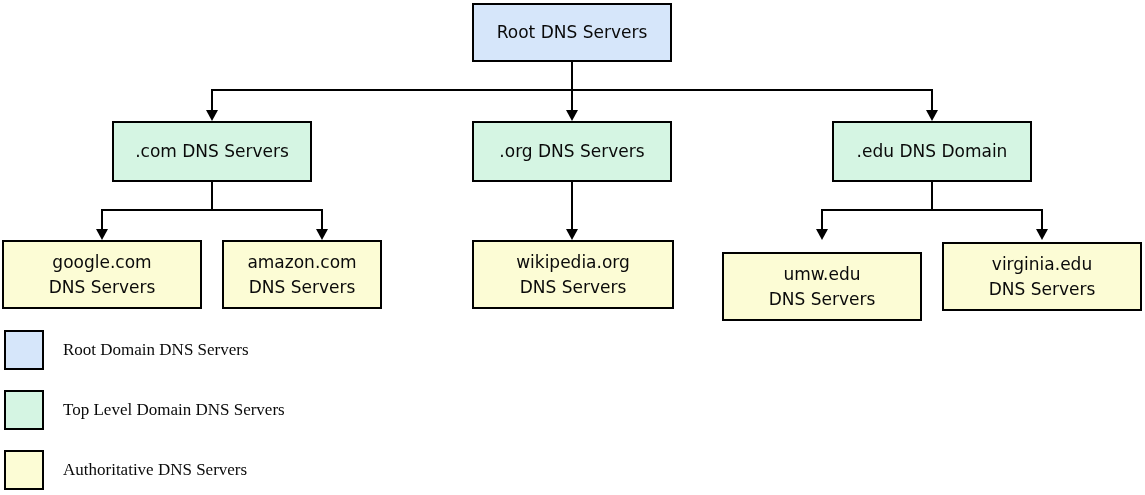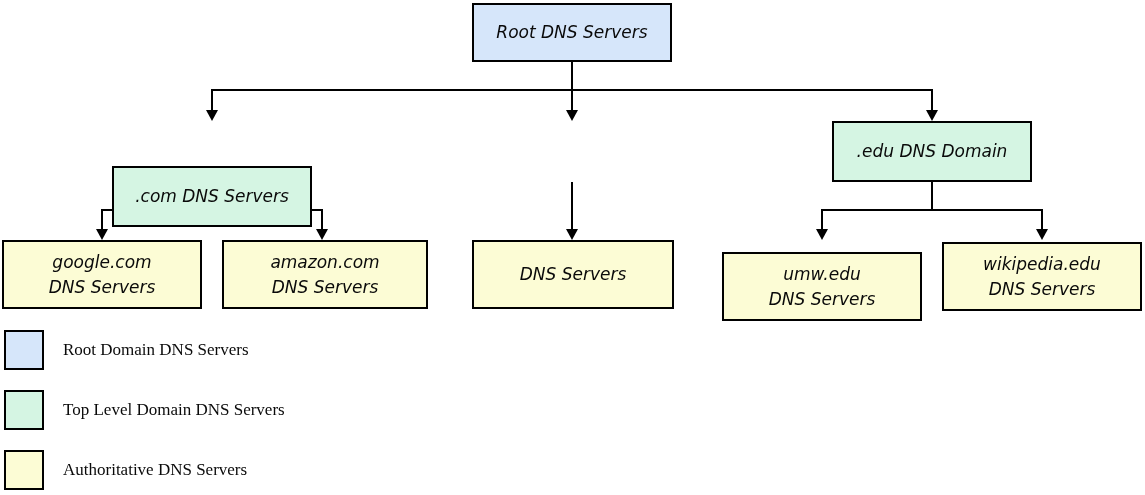--- a/index.html
+++ b/index.html
@@ -30,21 +30,20 @@
     position: absolute;
     box-sizing: border-box;
     border: 2px solid #000000;
     display: flex;
     flex-direction: column;
     align-items: center;
     justify-content: center;
     font-size: 17px;
     line-height: 25px;
     white-space: nowrap;
-    font-style: italic;
   }
   .legend {
     position: absolute;
     left: 0;
     top: 0;
   }
   .legend-row {
     position: absolute;
     left: 0;
     display: flex;
@@ -93,44 +92,48 @@
       <path d="M572,240 l-6,-11 h12 z"></path>
       <path d="M822,240 l-6,-11 h12 z"></path>
       <path d="M1042,240 l-6,-11 h12 z"></path>
     </g>
   </svg>
 
   <div class="node" style="left: 472px; top: 3px; width: 200px; height: 59px; background-color: rgb(214, 230, 250);">
     <span>Root DNS Servers</span>
   </div>
 
-  <div class="node" style="left: 112px; top: 121px; width: 200px; height: 61px; background-color: rgb(213, 245, 227); margin-top: 45px;">
+  <div class="node" style="left: 112px; top: 121px; width: 200px; height: 61px; background-color: rgb(213, 245, 227);">
     <span>.com DNS Servers</span>
+  </div>
+  <div class="node" style="left: 472px; top: 121px; width: 200px; height: 61px; background-color: rgb(213, 245, 227);">
+    <span>.org DNS Servers</span>
   </div>
   <div class="node" style="left: 832px; top: 121px; width: 200px; height: 61px; background-color: rgb(213, 245, 227);">
     <span>.edu DNS Domain</span>
   </div>
 
   <div class="node" style="left: 2px; top: 240px; width: 200px; height: 69px; background-color: rgb(252, 252, 213);">
     <span>google.com</span>
     <span>DNS Servers</span>
   </div>
-  <div class="node" style="left: 222px; top: 240px; width: 206px; height: 69px; background-color: rgb(252, 252, 213);">
+  <div class="node" style="left: 222px; top: 240px; width: 160px; height: 69px; background-color: rgb(252, 252, 213);">
     <span>amazon.com</span>
     <span>DNS Servers</span>
   </div>
   <div class="node" style="left: 472px; top: 240px; width: 202px; height: 69px; background-color: rgb(252, 252, 213);">
+    <span>wikipedia.org</span>
     <span>DNS Servers</span>
   </div>
   <div class="node" style="left: 722px; top: 252px; width: 200px; height: 69px; background-color: rgb(252, 252, 213);">
     <span>umw.edu</span>
     <span>DNS Servers</span>
   </div>
   <div class="node" style="left: 942px; top: 242px; width: 200px; height: 69px; background-color: rgb(252, 252, 213);">
-    <span>wikipedia.edu</span>
+    <span>virginia.edu</span>
     <span>DNS Servers</span>
   </div>
 
   <div class="legend">
     <div class="legend-row" style="top:330px;">
       <span class="legend-swatch" style="background-color: rgb(214, 230, 250);"></span>
       <span class="legend-label">Root Domain DNS Servers</span>
     </div>
     <div class="legend-row" style="top:390px;">
       <span class="legend-swatch" style="background-color: rgb(213, 245, 227);"></span>

